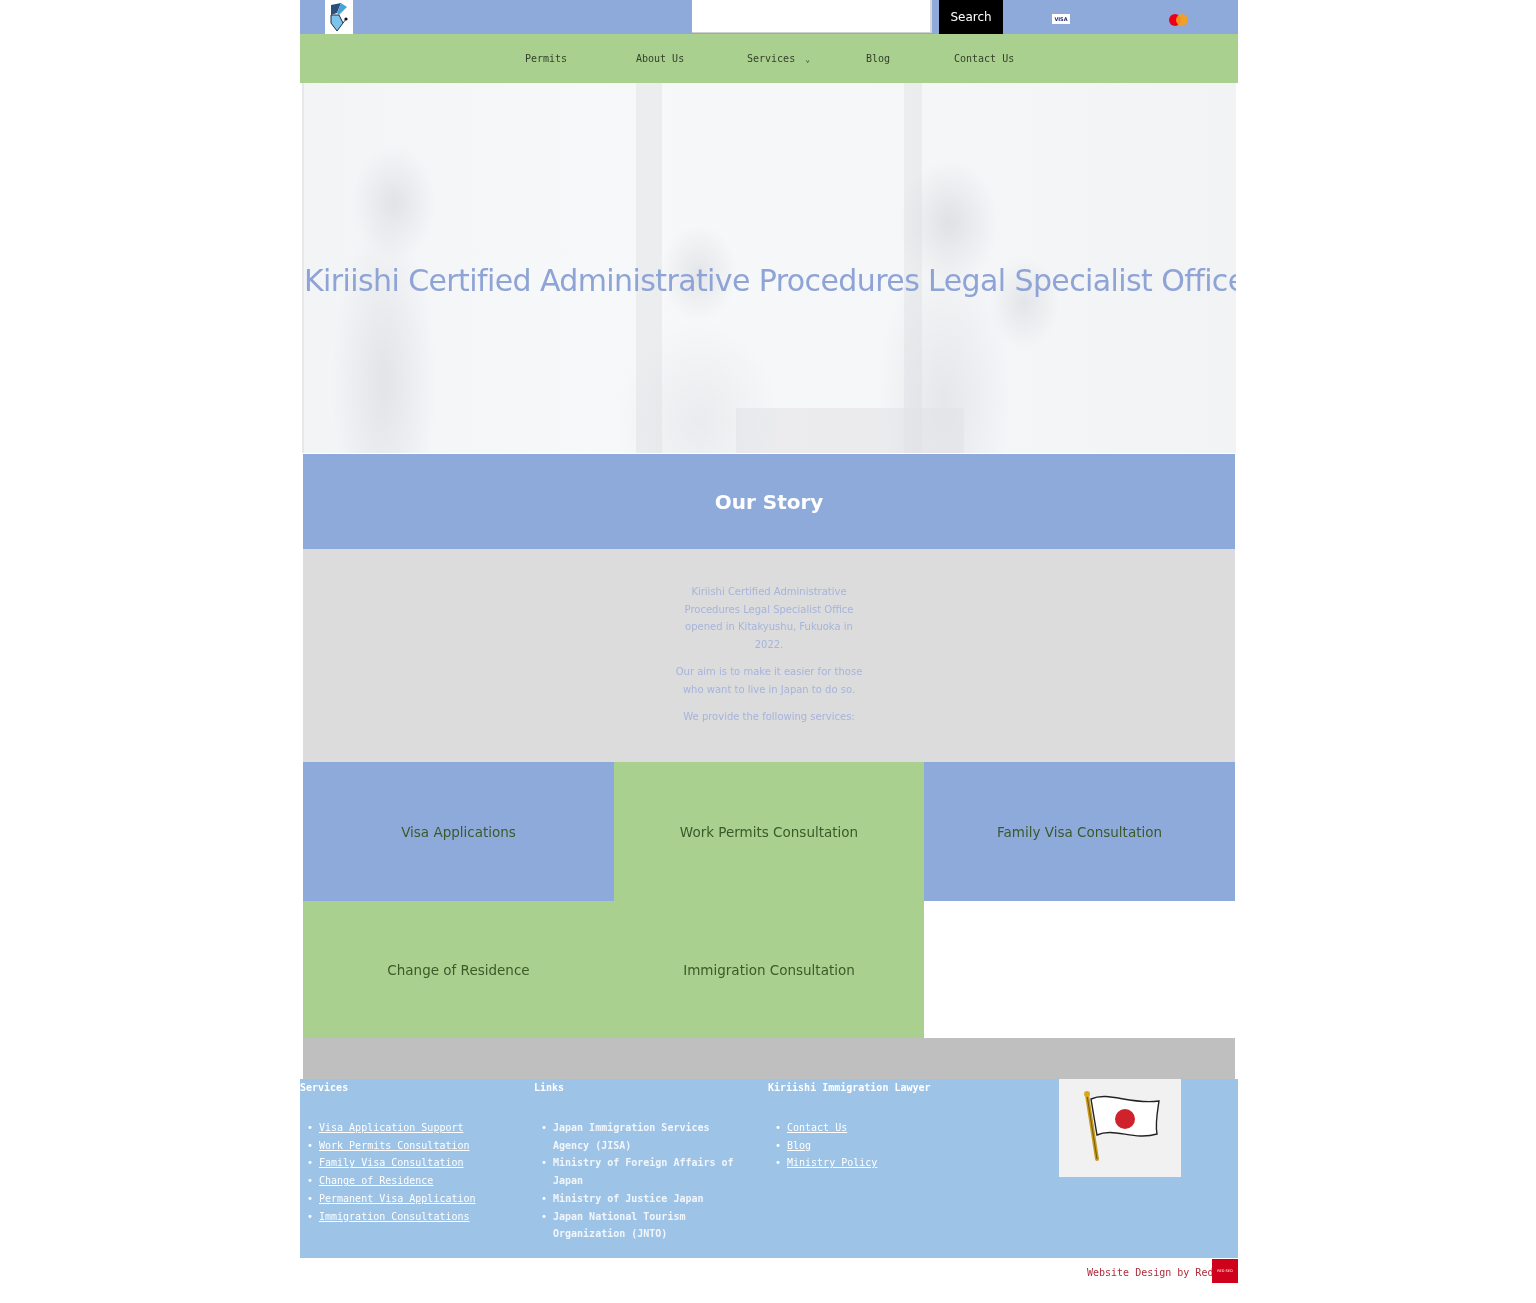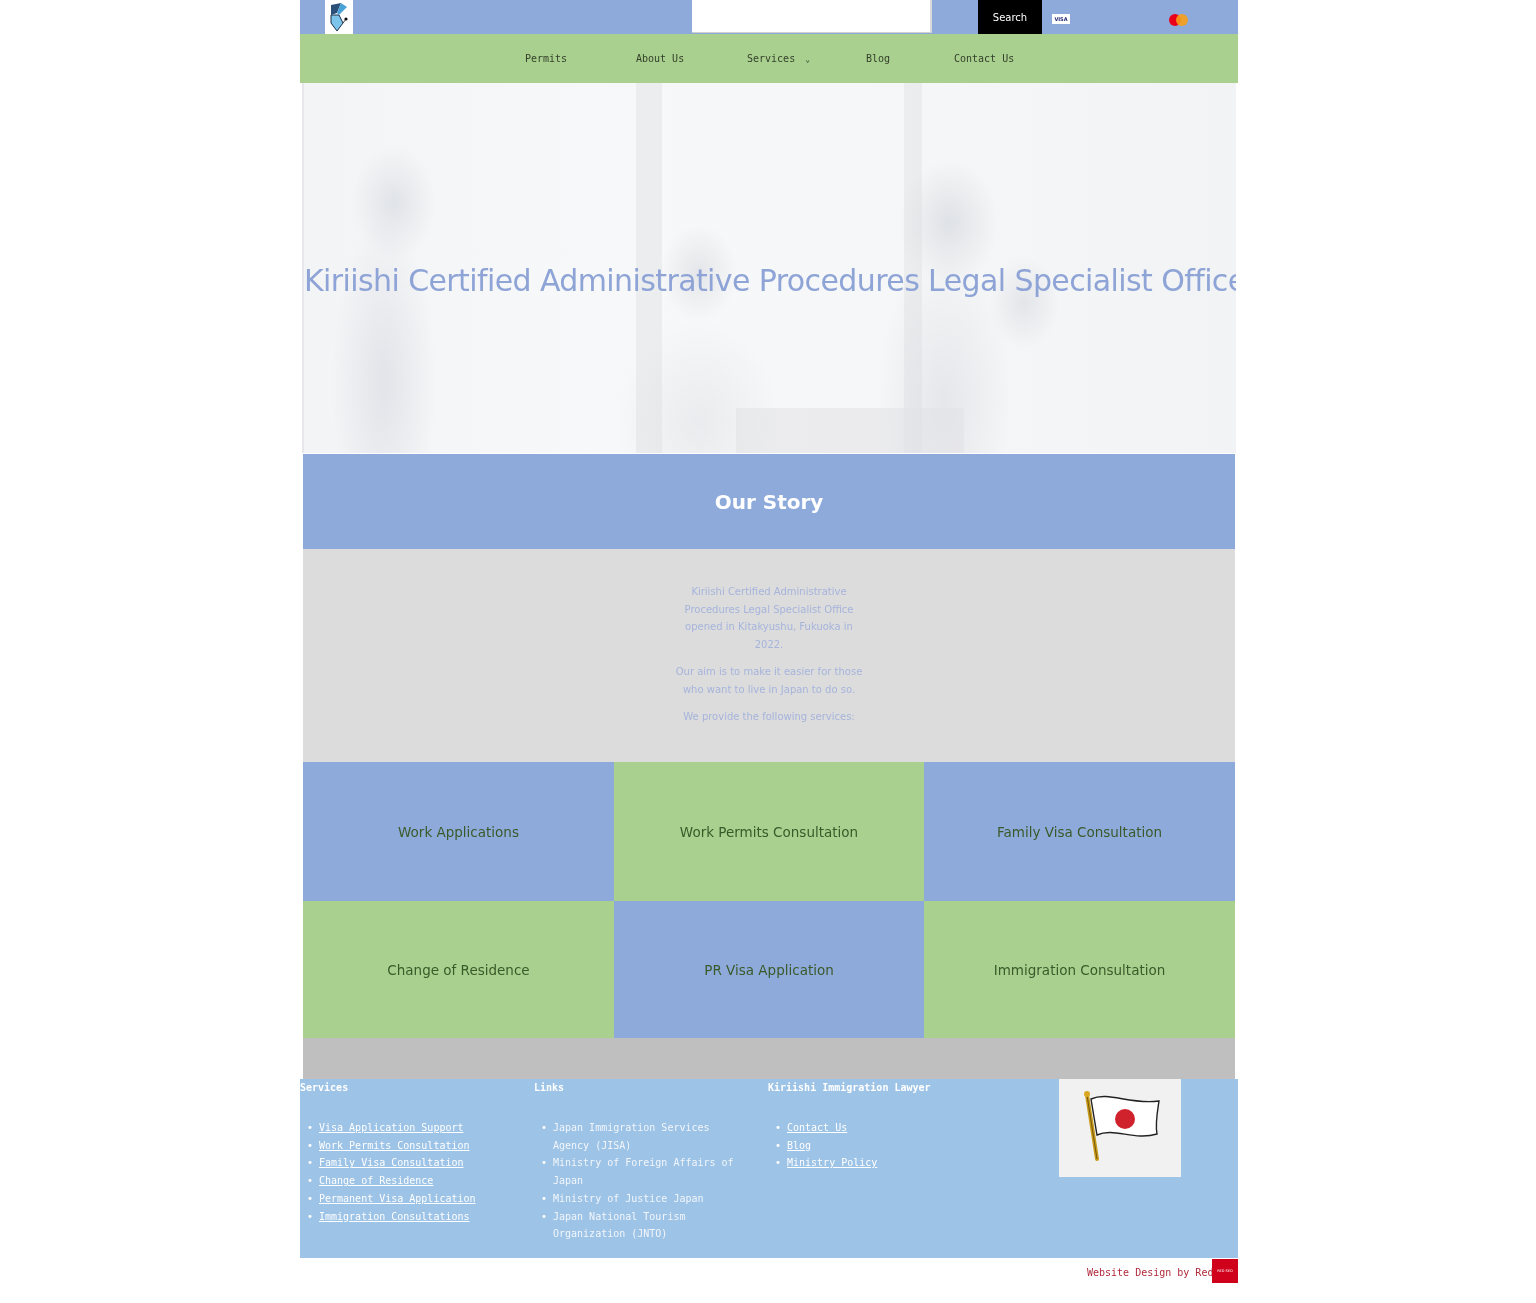--- a/index.html
+++ b/index.html
@@ -6,21 +6,21 @@
     html, body { width: 1536px; height: 1303px; background: #ffffff; overflow: hidden; }
     body { position: relative; font-family: "DejaVu Sans", sans-serif; }
 
     .page { position: absolute; left: 300px; top: 0; width: 938px; }
 
     
     .topbar { position: absolute; left: 0; top: 0; width: 938px; height: 34px; background: #8eaadb; }
     .logo { position: absolute; left: 25px; top: 0; width: 28px; height: 34px; background: #ffffff; display: flex; align-items: center; justify-content: center; }
     .site-title { position: absolute; left: 70px; top: 3px; width: 330px; text-align: center; font-family: "DejaVu Sans Mono", monospace; font-size: 11px; line-height: 13px; color: #1f2a3a; letter-spacing: 0.2px; }
     .search-input { position: absolute; left: 392px; top: 0; width: 240px; height: 33px; background: #ffffff; border: none; border-right: 2px solid #d9d9d9; border-bottom: 1px solid #cfcfcf; outline: none; padding: 0 8px; font-size: 13px; font-family: "DejaVu Sans", sans-serif; }
-    .search-btn { position: absolute; left: 639px; top: 0; width: 64px; height: 34px; background: #000000; color: #ffffff; border: none; font-family: "DejaVu Sans", sans-serif; font-size: 10px; cursor: pointer; margin-left: 39px; }
+    .search-btn { position: absolute; left: 639px; top: 0; width: 64px; height: 34px; background: #000000; color: #ffffff; border: none; font-family: "DejaVu Sans", sans-serif; font-size: 12px; cursor: pointer; }
     .visa-icon { position: absolute; left: 752px; top: 14px; width: 18px; height: 10px; background: #ffffff; font-family: "DejaVu Sans", sans-serif; font-size: 5px; font-weight: bold; color: #1a1f71; display: flex; align-items: center; justify-content: center; }
     .mc-icon { position: absolute; left: 869px; top: 14px; width: 20px; height: 12px; }
     .mc-icon .c1 { position: absolute; left: 0; top: 0; width: 12px; height: 12px; border-radius: 50%; background: #eb001b; }
     .mc-icon .c2 { position: absolute; left: 7px; top: 0; width: 12px; height: 12px; border-radius: 50%; background: #f79e1b; opacity: 0.9; }
 
     
     .navbar { position: absolute; left: 0; top: 34px; width: 938px; height: 49px; background: #a9d08e; }
     .nav-item { position: absolute; top: 19px; font-family: "DejaVu Sans Mono", monospace; font-size: 10px; color: #333f2a; cursor: pointer; white-space: nowrap; }
     .nav-chevron { display: inline-block; margin-left: 10px; font-size: 8px; }
 
@@ -55,21 +55,21 @@
     .gray-band { position: absolute; left: 3px; top: 1038px; width: 932px; height: 41px; background: #bfbfbf; }
 
     
     .footer { position: absolute; left: 0; top: 1079px; width: 938px; height: 179px; background: #9dc3e6; }
     .footer-col { position: absolute; top: 2px; font-family: "DejaVu Sans Mono", monospace; color: #ffffff; }
     .footer-col h4 { font-size: 10px; font-weight: bold; line-height: 14px; margin-bottom: 24px; white-space: nowrap; }
     .footer-col ul { list-style: none; padding-left: 7px; }
     .footer-col li { position: relative; font-size: 10px; line-height: 17.7px; padding-left: 12px; }
     .footer-col li::before { content: "•"; position: absolute; left: 0; top: 0; }
     .footer-col a { color: #ffffff; text-decoration: underline; cursor: pointer; }
-    .footer-col .plain { color: #f2f6fb; text-decoration: none; }
+    .footer-col .plain { color: #f2f6fb; text-decoration: none; font-weight: bold; }
     .flag-box { position: absolute; left: 759px; top: 0; width: 122px; height: 98px; background: #f1f1f1; }
 
     .credit { position: absolute; left: 787px; top: 1267px; font-family: "DejaVu Sans Mono", monospace; font-size: 10px; color: #b02a3a; white-space: nowrap; }
     .credit-badge { position: absolute; left: 912px; top: 1259px; width: 26px; height: 24px; background: #d0021b; color: #ffffff; font-family: "DejaVu Sans", sans-serif; font-size: 3.5px; display: flex; align-items: center; justify-content: center; cursor: pointer; }
   </style>
 </head>
 <body>
 
 <div class="page">
 
@@ -114,25 +114,24 @@
   </div>
   <div class="story-body">
     <div class="story-text">
       <p>Kiriishi Certified Administrative Procedures Legal Specialist Office opened in Kitakyushu, Fukuoka in 2022.</p>
       <p>Our aim is to make it easier for those who want to live in Japan to do so.</p>
       <p>We provide the following services:</p>
     </div>
   </div>
 
   <div class="tiles">
-    <div class="tile blue">Work Applications</div>
+    <div class="tile blue">Visa Applications</div>
     <div class="tile green">Work Permits Consultation</div>
     <div class="tile blue">Family Visa Consultation</div>
     <div class="tile green">Change of Residence</div>
-    <div class="tile blue">PR Visa Application</div>
     <div class="tile green">Immigration Consultation</div>
   </div>
   <div class="gray-band"></div>
 
   <div class="footer">
     <div class="footer-col" style="left:0; width:230px;">
       <h4>Services</h4>
       <ul>
         <li><a>Visa Application Support</a></li>
         <li><a>Work Permits Consultation</a></li>

